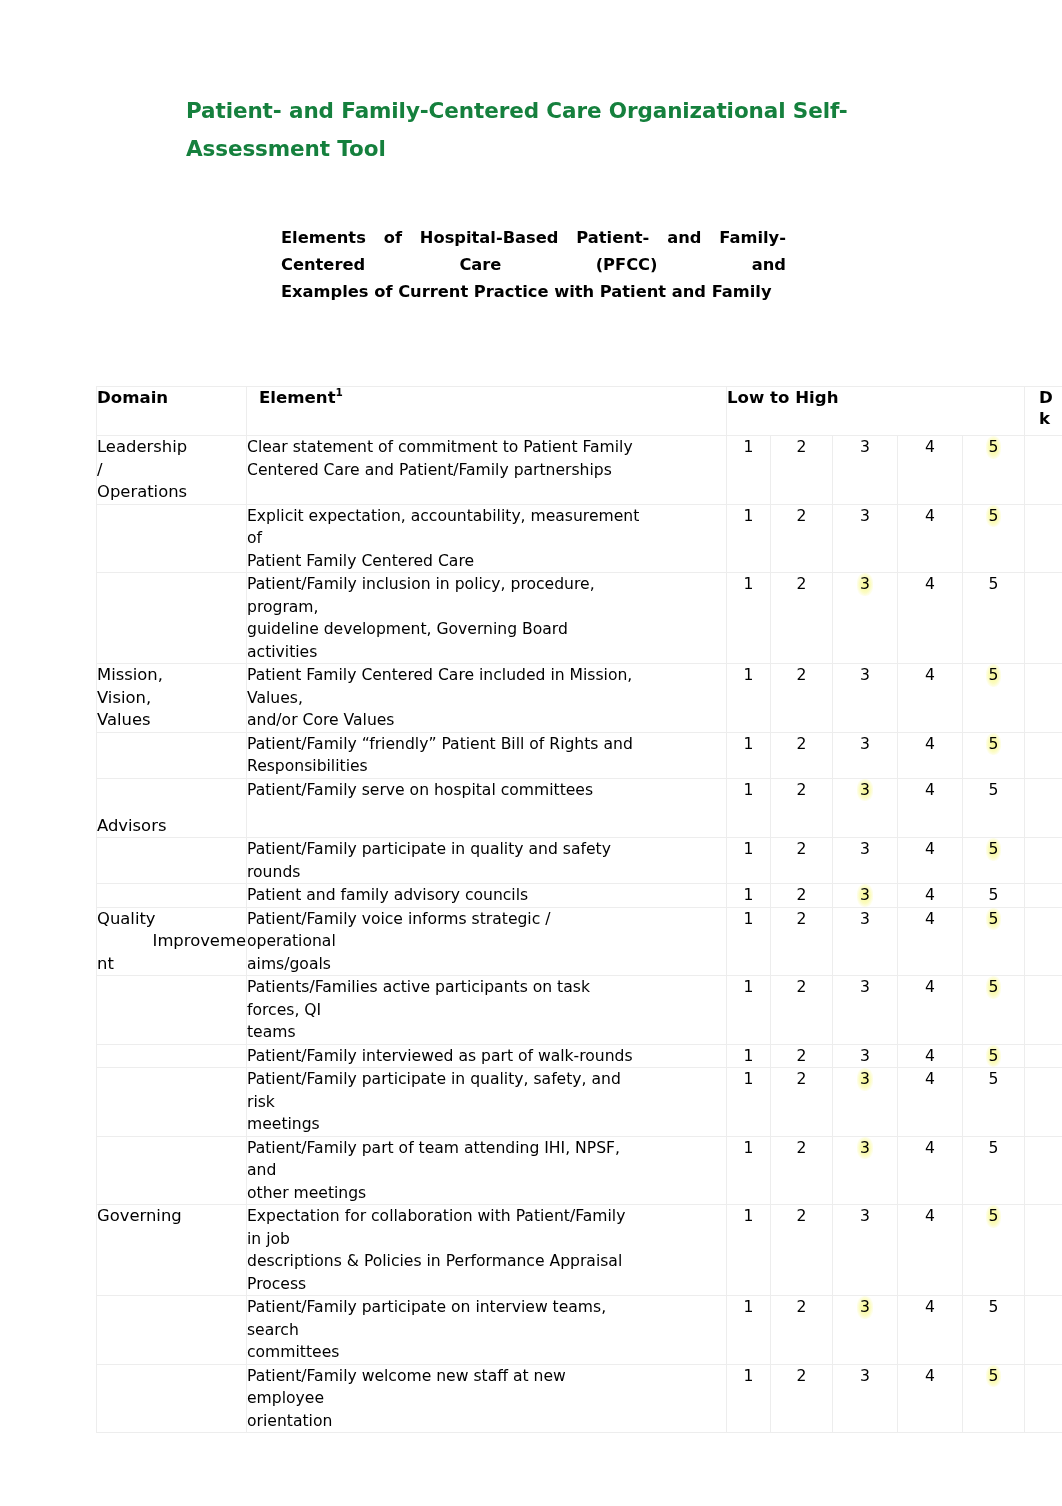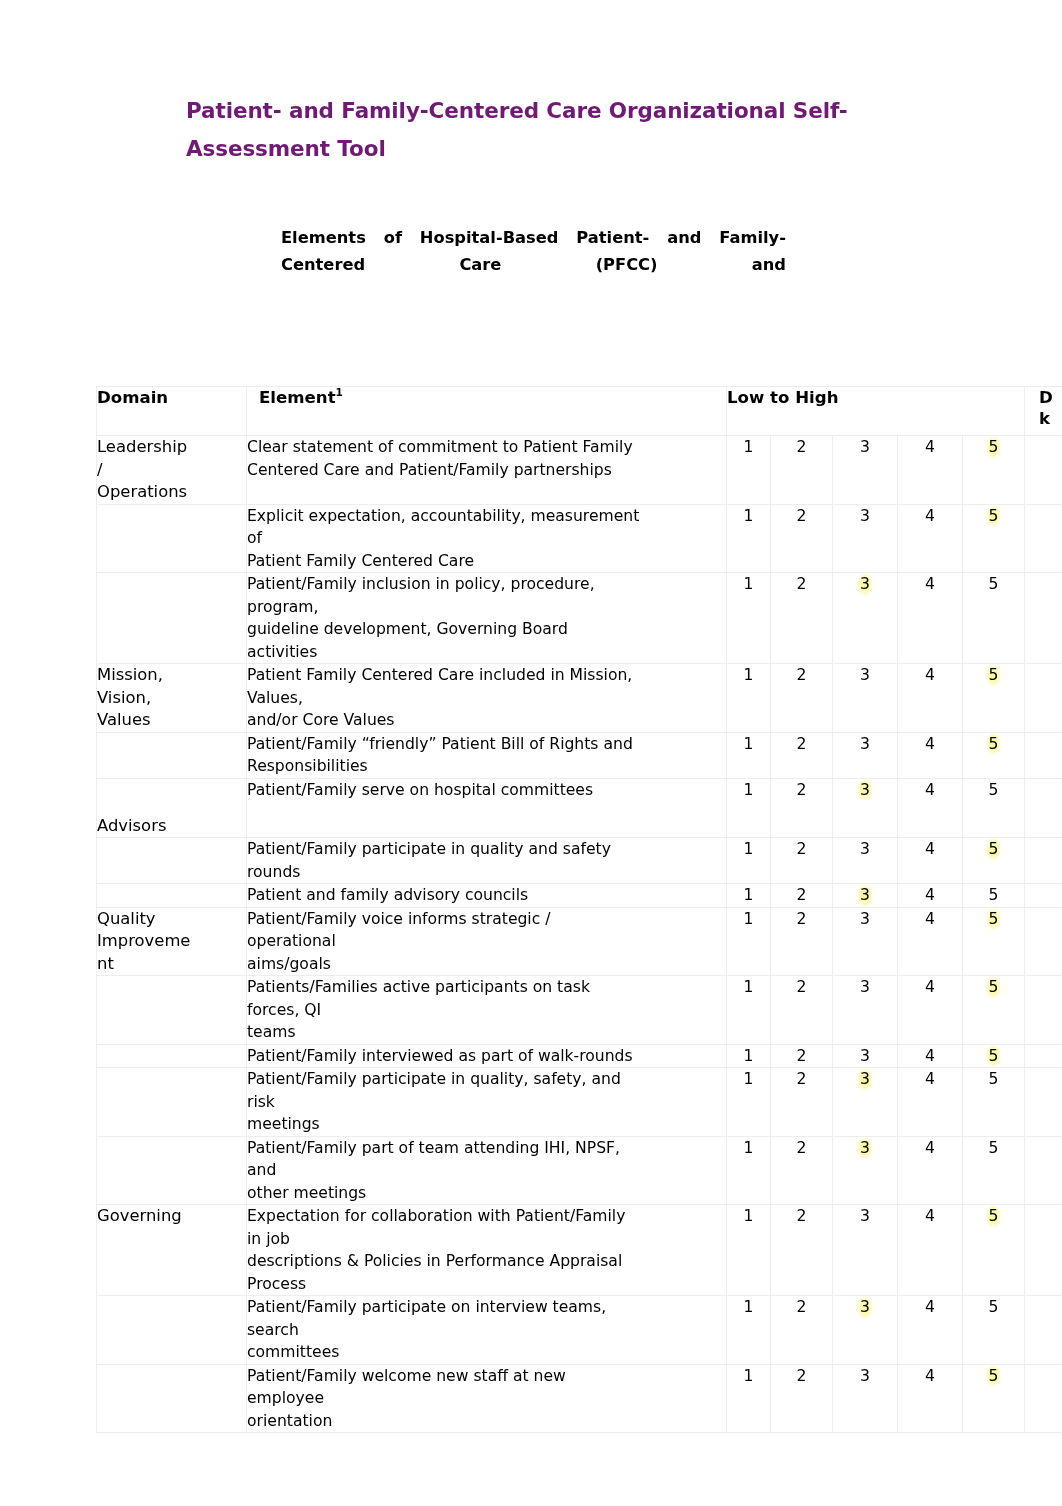--- a/index.html
+++ b/index.html
@@ -31,21 +31,21 @@
     left: 186px;
     top: 92px;
     width: 680px;
   }
   .doc-title {
     font-family: "DejaVu Sans", sans-serif;
     font-weight: bold;
     font-size: 21.5px;
     line-height: 38px;
     letter-spacing: -0.1px;
-    color: #701a75;
+    color: #15803d;
     margin: 0;
   }
 
   .subtitle-block {
     position: absolute;
     left: 281px;
     top: 197px;
     width: 505px;
     font-weight: bold;
     font-size: 16.3px;
@@ -152,20 +152,21 @@
 
 <div class="page">
 
   <div class="title-block">
     <h1 class="doc-title">Patient- and Family-Centered Care Organizational Self-Assessment Tool</h1>
   </div>
 
   <div class="subtitle-block">
     <span class="subtitle-line subtitle-just">Elements of Hospital-Based Patient- and Family-</span>
     <span class="subtitle-line subtitle-just">Centered Care (PFCC) and</span>
+    <span class="subtitle-line">Examples of Current Practice with Patient and Family</span>
   </div>
 
   <div class="tbl-wrap softened">
     <table class="assess">
       <colgroup>
         <col class="c-domain">
           <col class="c-element">
         <col class="c-r1">
           <col class="c-r2">
           <col class="c-r3">
@@ -302,21 +303,21 @@
             <td class="rate"><span class="num">1</span></td>
             <td class="rate"><span class="num">2</span></td>
             <td class="rate"><span class="num hl">3</span></td>
             <td class="rate"><span class="num">4</span></td>
             <td class="rate"><span class="num">5</span></td>
             <td class="dk"></td>
           </tr>
           <tr>
             <td class="domain">
               <span style="display: block;">Quality</span>
-              <span style="display: block;">Improveme</span>
+              <span style="display: block; text-align: right;">Improveme</span>
               <span style="display: block;">nt</span>
             </td>
             <td class="element">
               <span class="ln">Patient/Family voice informs strategic /</span>
               <span class="ln">operational</span>
               <span class="ln">aims/goals</span>
             </td>
             <td class="rate"><span class="num">1</span></td>
             <td class="rate"><span class="num">2</span></td>
             <td class="rate"><span class="num">3</span></td>

